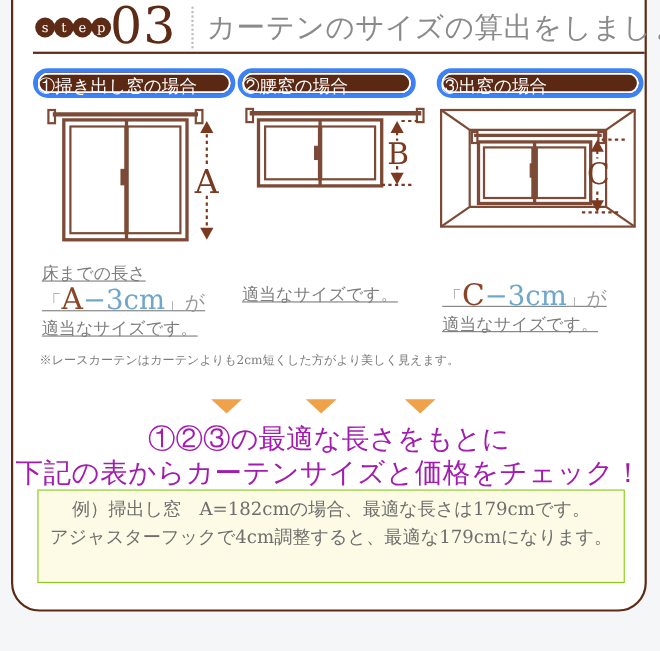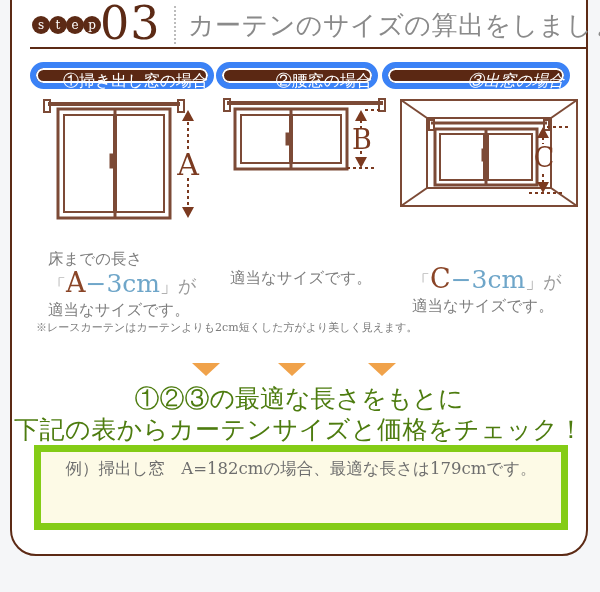--- a/index.html
+++ b/index.html
@@ -25,60 +25,60 @@
   }
   .vdiv{position:absolute;left:174px;top:6px;height:38px;border-left:2px dotted #bcbcbc;}
   .title{
     position:absolute;left:188px;top:8px;margin:0;font-weight:normal;
     font-size:26px;color:#8a8a8a;white-space:nowrap;letter-spacing:0.5px;
   }
   .hrule{position:absolute;left:30px;top:47px;width:556px;height:2px;background:#5C2A15;}
   
   .pill{
     position:absolute;top:62px;height:27px;box-sizing:border-box;
-    background:#5B2813;border:6px solid #3b82f6;border-radius:14px;
+    background:#5B2813;border:4px solid #3b82f6;border-radius:14px;
     box-shadow:inset 0 0 0 2px #ffffff;
-    color:#ffffff;font-size:16px;line-height:25px;text-align:right;white-space:nowrap;
+    color:#ffffff;font-size:16px;line-height:25px;text-align:left;white-space:nowrap;
   }
   .pill1{left:30px;width:184px;}
   .pill2{left:216px;width:162px;}
-  .pill3{left:382px;width:188px;font-style:italic;}
+  .pill3{left:397px;width:188px;}
   
   .diag{position:absolute;top:96px;}
   .diag1{left:28px;}
   .diag2{left:215px;}
   .diag3{left:393px;}
   
-  .desc{position:absolute;top:234px;margin:14px;color:#7d7d7d;white-space:nowrap;}
+  .desc{position:absolute;top:234px;margin:4px;color:#7d7d7d;white-space:nowrap;text-decoration:underline;}
   .desc1{left:34px;}
   .desc2{left:216px;}
   .desc3{left:398px;}
   .desc .l1,.desc .l3{font-size:15.5px;line-height:23px;}
   .desc .l2{display:block;line-height:24px;}
   .bracket{color:#9a9a9a;font-size:18px;}
   .flet{color:#8A4527;font-size:27px;}
   .fval{color:#6FA6C9;font-size:25px;}
   .desc2 .flet{font-size:24px;}
   .desc2 .fval{font-size:21px;}
   .note{position:absolute;left:36px;top:320px;margin:0;font-size:11px;color:#7b7b7b;white-space:nowrap;}
   
   .tri{
     position:absolute;top:363px;width:0;height:0;
     border-left:14px solid transparent;border-right:14px solid transparent;
     border-top:13px solid #F0A24A;
   }
   .tri1{left:192px;}.tri2{left:278px;}.tri3{left:368px;}
   
-  .cta{position:absolute;left:10px;width:578px;margin:0;text-align:center;color:#4d7c0f;white-space:nowrap;}
+  .cta{position:absolute;left:10px;width:578px;margin:0;text-align:center;color:#a21caf;white-space:nowrap;}
   .cta1{top:382px;font-size:25px;}
   .cta2{top:413px;font-size:25px;letter-spacing:0.5px;}
   
   .exbox{
     position:absolute;left:34px;top:445px;width:534px;height:85px;box-sizing:border-box;
-    background:#FDFAE6;border:7px solid #84cc16;text-align:center;
+    background:#FDFAE6;border:1px solid #84cc16;text-align:center;
     padding-top:4px;
   }
   .exbox p{margin:0;font-size:16.5px;line-height:26px;color:#6e6e6e;white-space:nowrap;}
 </style>
 </head>
 <body>
 
 <div class="panel"></div>
 
 <div class="step-badge">
@@ -196,13 +196,14 @@
 
 <div class="tri tri1"></div>
 <div class="tri tri2"></div>
 <div class="tri tri3"></div>
 
 <p class="cta cta1">①②③の最適な長さをもとに</p>
 <p class="cta cta2">下記の表からカーテンサイズと価格をチェック！</p>
 
 <div class="exbox">
   <p>例）掃出し窓　A=182cmの場合、最適な長さは179cmです。</p>
+  <p>アジャスターフックで4cm調整すると、最適な179cmになります。</p>
 </div>
 
 </body></html>

